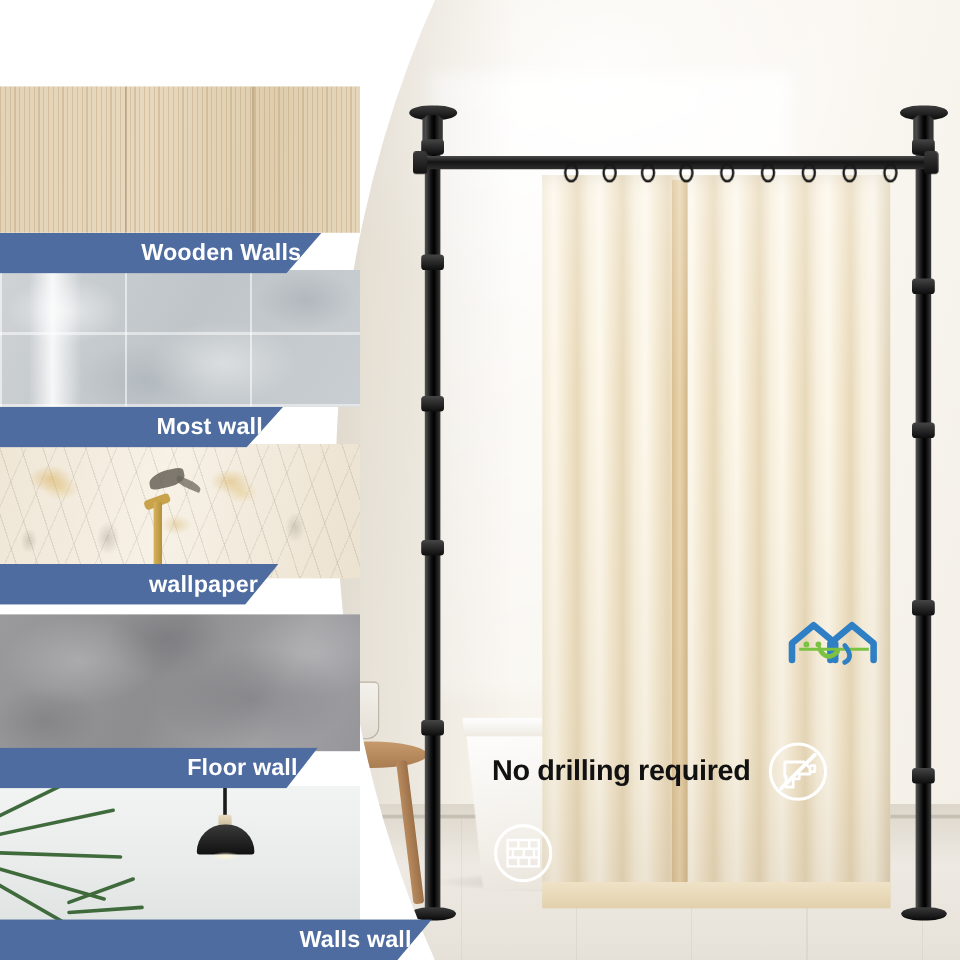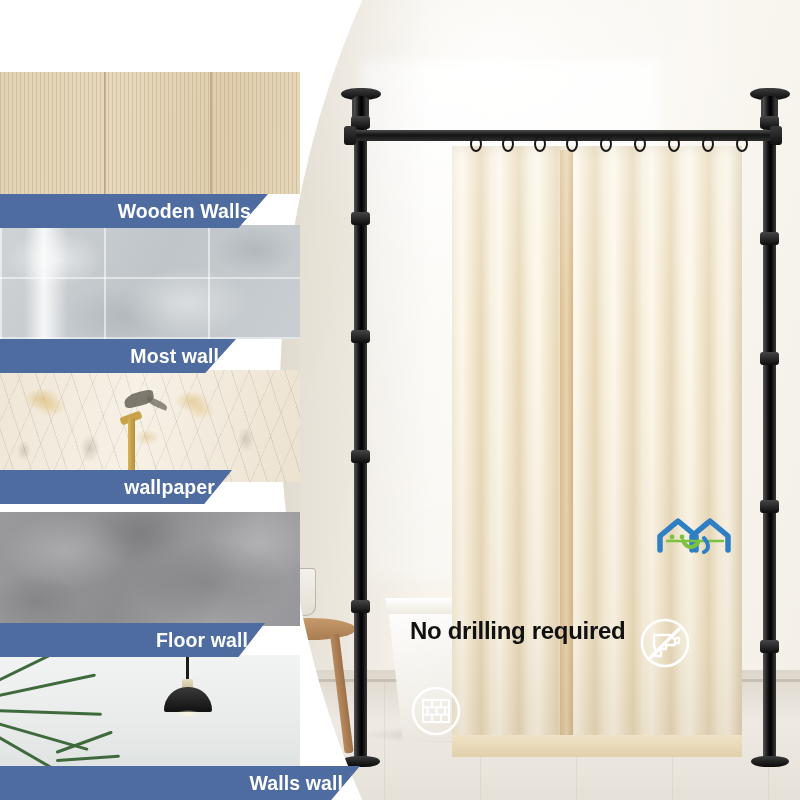--- a/index.html
+++ b/index.html
@@ -326,21 +326,21 @@
 
   
   .logo{ position:absolute; left:652px; top:516px; width:112px; height:74px; z-index:26; }
   .logo-name{
     position:absolute; left:0; top:50px; width:112px; text-align:center;
     color:#2f7fc4; font-size:21px; font-weight:bold; letter-spacing:.4px;
   }
 
   
   .feature{
-    position:absolute; z-index:26; display:flex; align-items:flex-start; gap:14px;
+    position:absolute; z-index:26; display:flex; align-items:center; gap:14px;
   }
   .feature-txt{
     color:#111111; font-size:24px; font-weight:bold; white-space:nowrap;
     letter-spacing:-.3px;
   }
   .f1{ left:410px; top:617px; }
   .f2{ left:410px; top:685px; }
   .ficon{ width:52px; height:52px; position:relative; flex:0 0 52px; }
 </style>
 </head>

